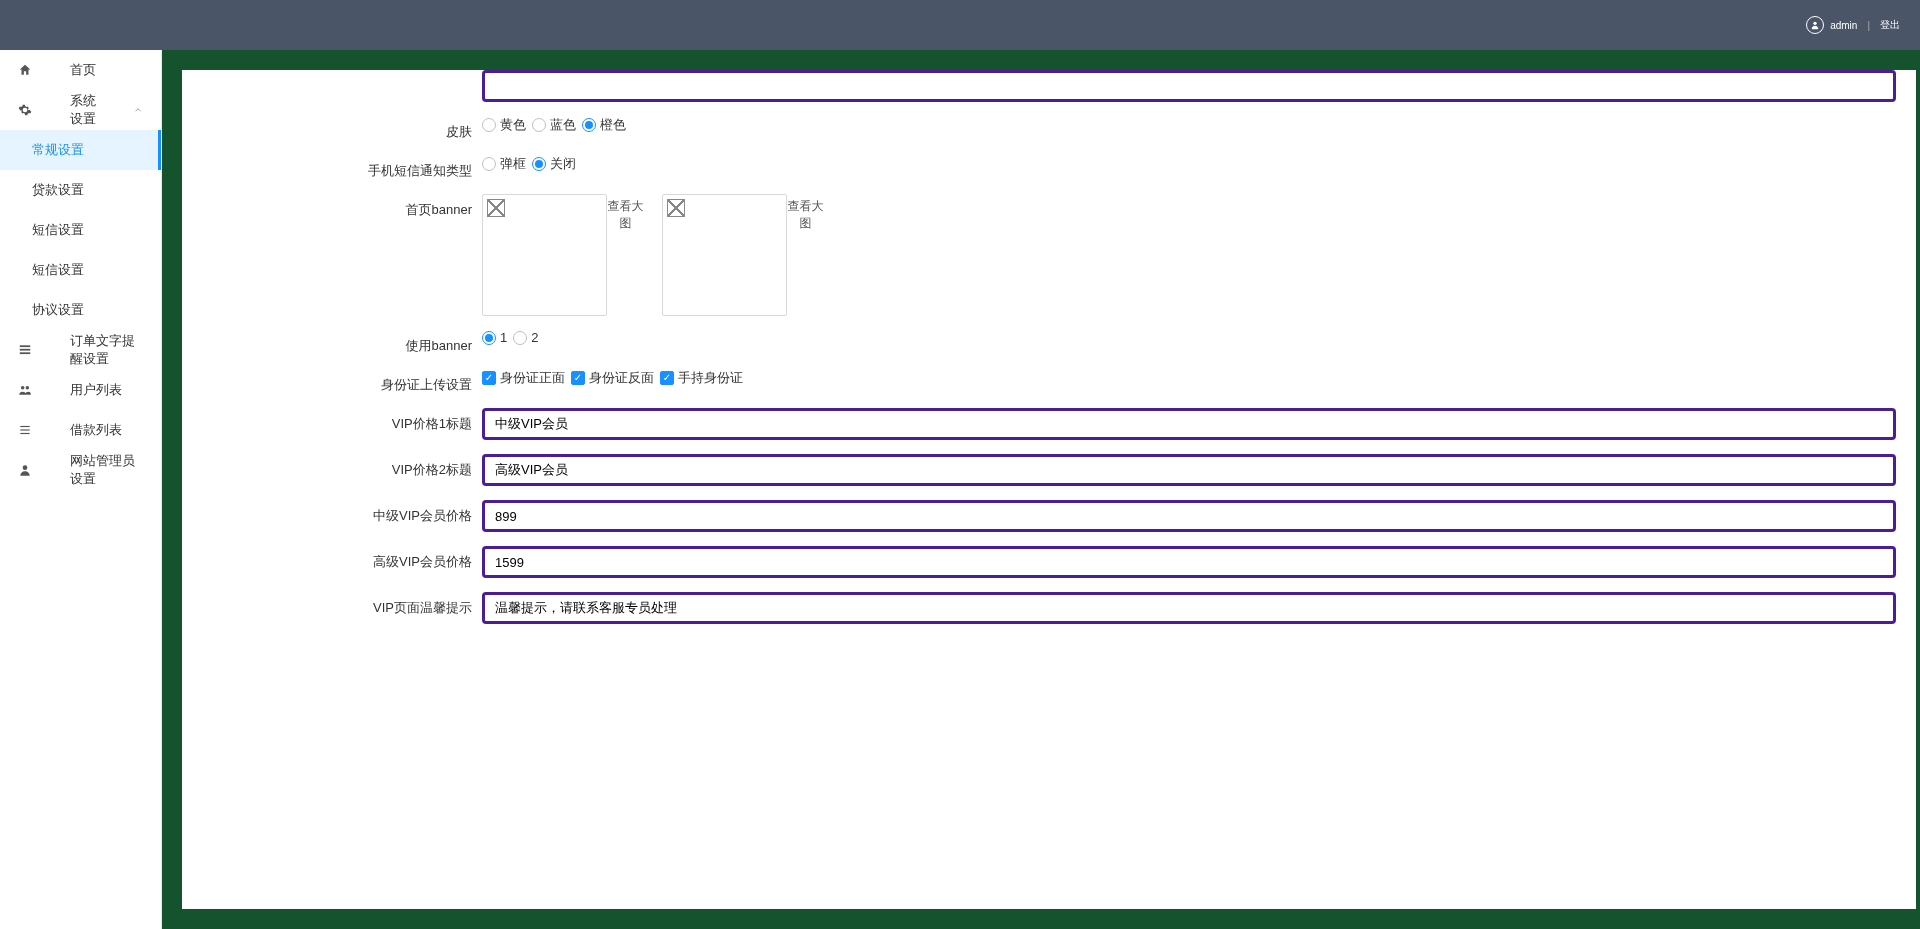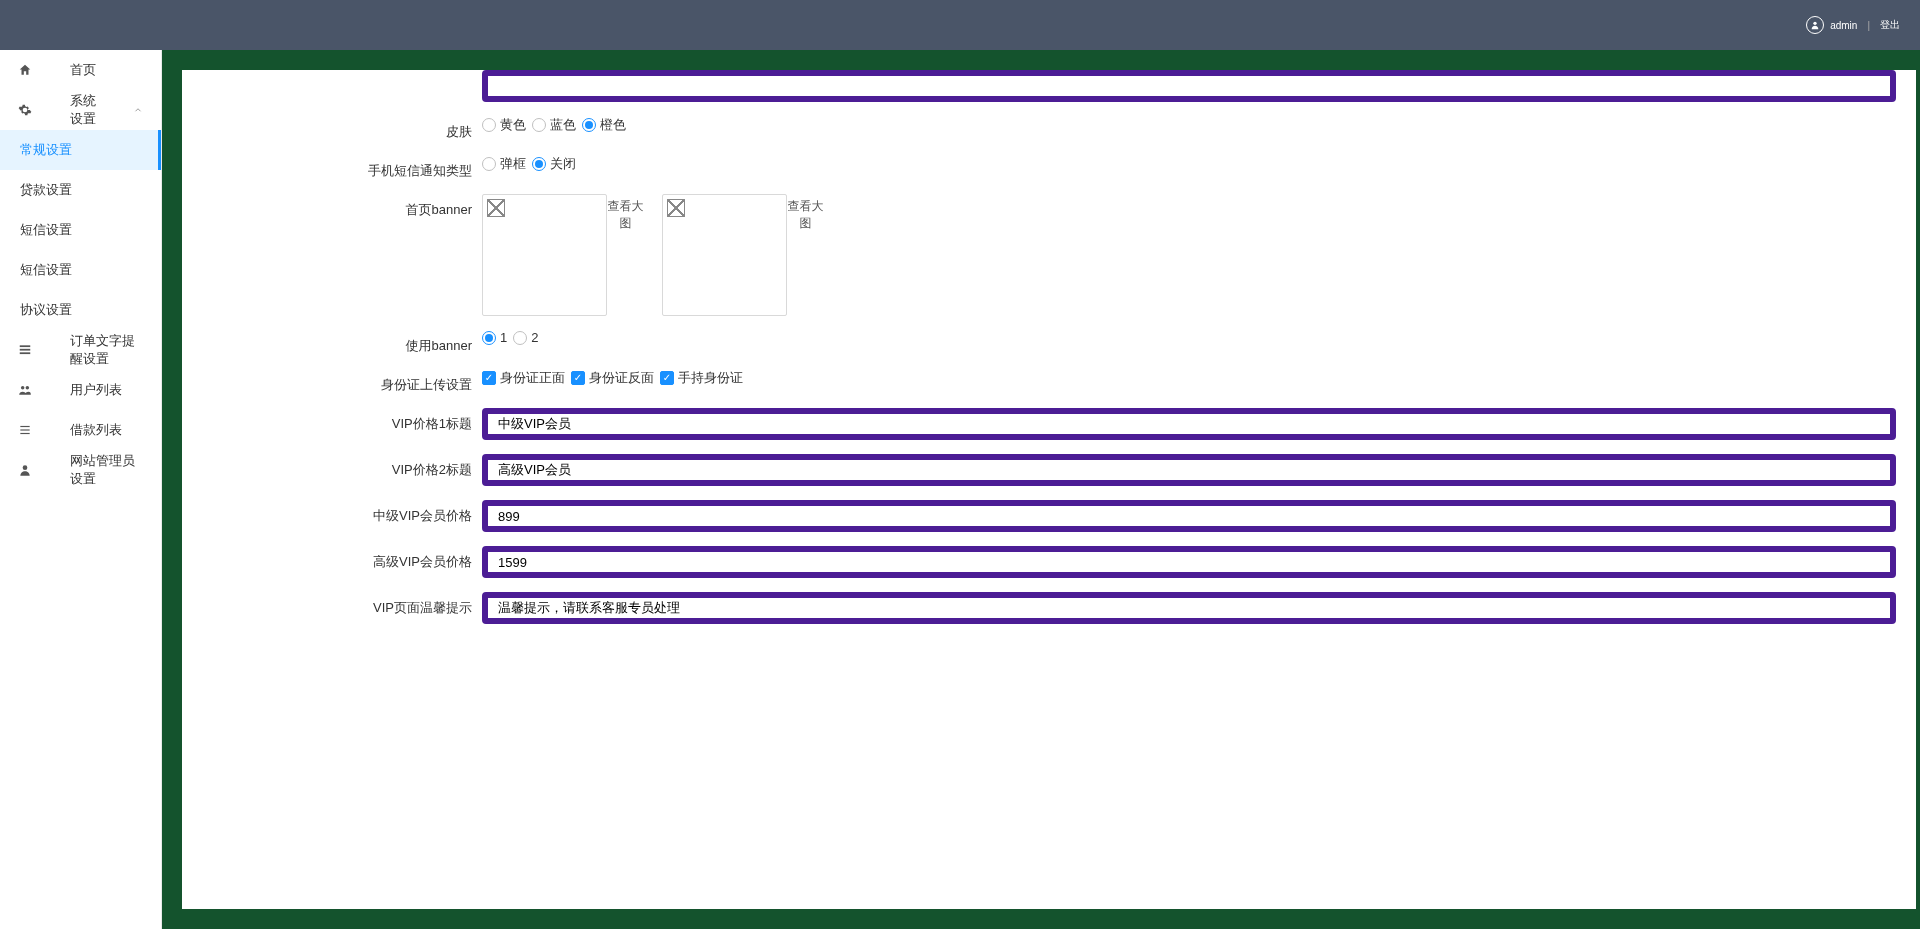--- a/index.html
+++ b/index.html
@@ -48,21 +48,21 @@
   gap: 28px;
 }
 .sidebar .menu-item .icon {
   width: 14px;
   margin-right: 10px;
   display: inline-flex;
   align-items: center;
   justify-content: center;
 }
 .sidebar .submenu-item {
-  padding-left: 20px;
+  padding-left: 32px;
   height: 40px;
   display: flex;
   align-items: center;
   cursor: pointer;
   font-size: 13px;
 }
 .sidebar .submenu-item.active {
   background: #e6f4ff;
   color: #1890ff;
   border-right: 3px solid #1890ff;
@@ -103,21 +103,21 @@
 .form-control {
   flex: 1;
   display: flex;
   align-items: center;
   gap: 6px;
   flex-wrap: wrap;
 }
 .text-input {
   width: 100%;
   height: 32px;
-  border: 6px solid #4c1d95;
+  border: 3px solid #4c1d95;
   border-radius: 4px;
   padding: 0 10px;
   font-size: 13px;
   outline: none;
 }
 .radio-wrap, .check-wrap {
   display: inline-flex;
   align-items: center;
   gap: 4px;
   cursor: pointer;

